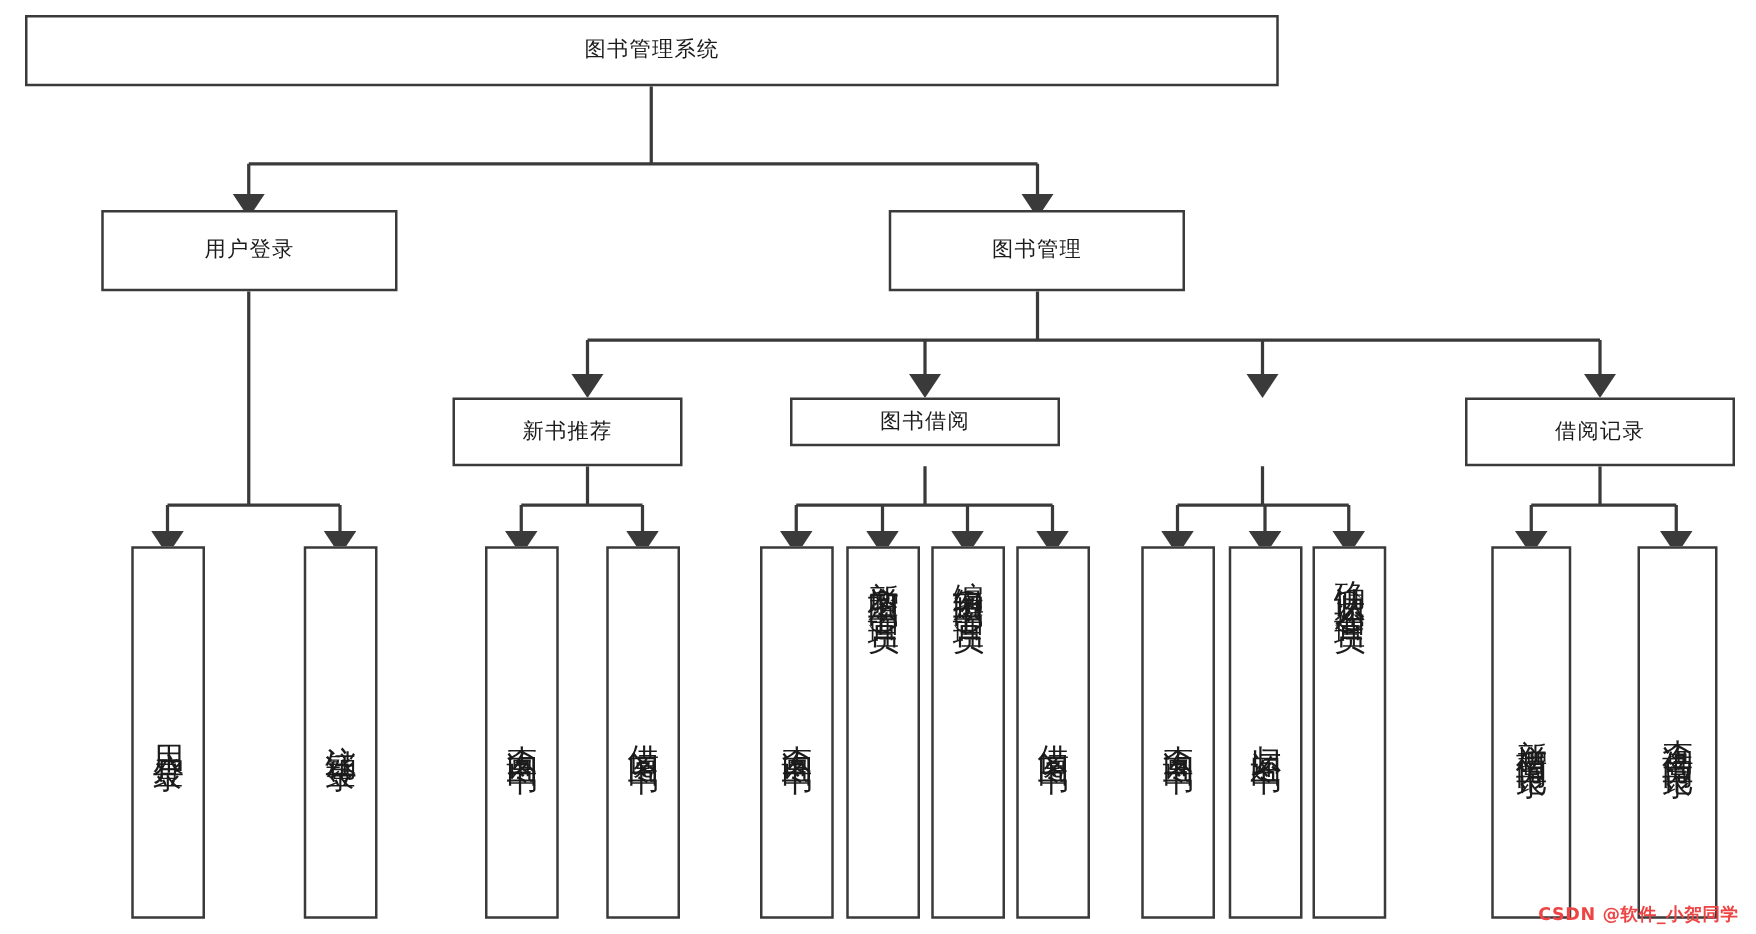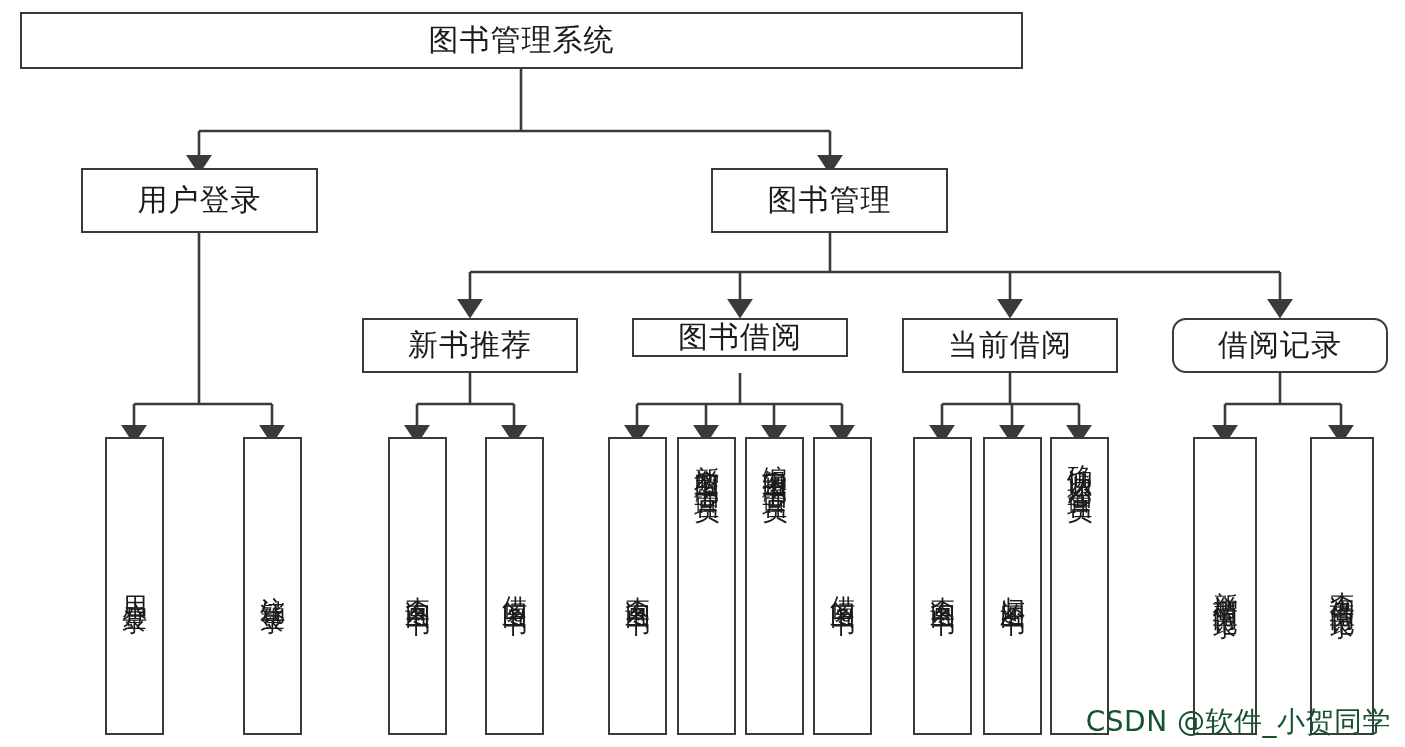--- a/index.html
+++ b/index.html
@@ -31,21 +31,21 @@
     box-sizing: border-box;
     border: 2.5px solid #3a3a3a;
     background: #ffffff;
     display: flex;
     align-items: center;
     justify-content: center;
     color: #1b1b1b;
     z-index: 2;
   }
   .node.horizontal {
-    font-size: 30px;
+    font-size: 17px;
     line-height: 1.15;
     letter-spacing: 1px;
   }
   .node.vertical {
     writing-mode: vertical-rl;
     text-orientation: upright;
     font-size: 25px;
     line-height: 1.18;
     letter-spacing: 5px;
     padding: 6px 0;
@@ -63,25 +63,26 @@
     margin-bottom: auto;
   }
   .node.vertical.top > .vlabel {
     margin-top: 0;
     margin-bottom: auto;
   }
   .watermark {
     position: absolute;
     right: 14px;
     bottom: 6px;
-    font-size: 28px;
-    color: #14532d;
+    font-size: 14px;
+    color: #ef4444;
     letter-spacing: 0.5px;
     z-index: 5;
     white-space: nowrap;
+    font-weight: bold;
   }
 </style>
 </head>
 <body>
 
 <div id="canvas">
 
   <svg id="edges" viewBox="0 0 1405 747" xmlns="http://www.w3.org/2000/svg">
     <defs>
       <marker id="arrow" markerWidth="10" markerHeight="12" refX="1.2" refY="5" orient="auto" markerUnits="strokeWidth">
@@ -130,24 +131,23 @@
       <path d="M1225,404 L1225,428" marker-end="url(#arrow)"></path>
       <path d="M1341,404 L1341,428" marker-end="url(#arrow)"></path>
     </g>
   </svg>
 
   <div class="node horizontal" style="left:20px; top:12px; width:1003px; height:57px;">图书管理系统</div>
 
   <div class="node horizontal" style="left:81px; top:168px; width:237px; height:65px;">用户登录</div>
   <div class="node horizontal" style="left:711px; top:168px; width:237px; height:65px;text-align:right;">图书管理</div>
 
-  <div class="node horizontal" style="left:362px; top:318px; width:216px; height:55px;">新书推荐</div>
+  <div class="node horizontal" style="left:362px; top:318px; width:184px; height:55px;">新书推荐</div>
   <div class="node horizontal" style="left:632px; top:318px; width:216px; height:39px;">图书借阅</div>
-  <div class="node horizontal" style="left:902px; top:318px; width:216px; height:55px;">当前借阅</div>
-  <div class="node horizontal" style="left:1172px; top:318px; width:216px; height:55px;border-radius:14px;">借阅记录</div>
+  <div class="node horizontal" style="left:1172px; top:318px; width:216px; height:55px;">借阅记录</div>
 
   <div class="node vertical center" style="left:105px; top:437px; width:59px; height:298px;">
     <span class="vlabel">用户登录</span>
   </div>
   <div class="node vertical center" style="left:243px; top:437px; width:59px; height:298px;">
     <span class="vlabel">注销登录</span>
   </div>
 
   <div class="node vertical center" style="left:388px; top:437px; width:59px; height:298px;">
     <span class="vlabel">查询图书</span>

